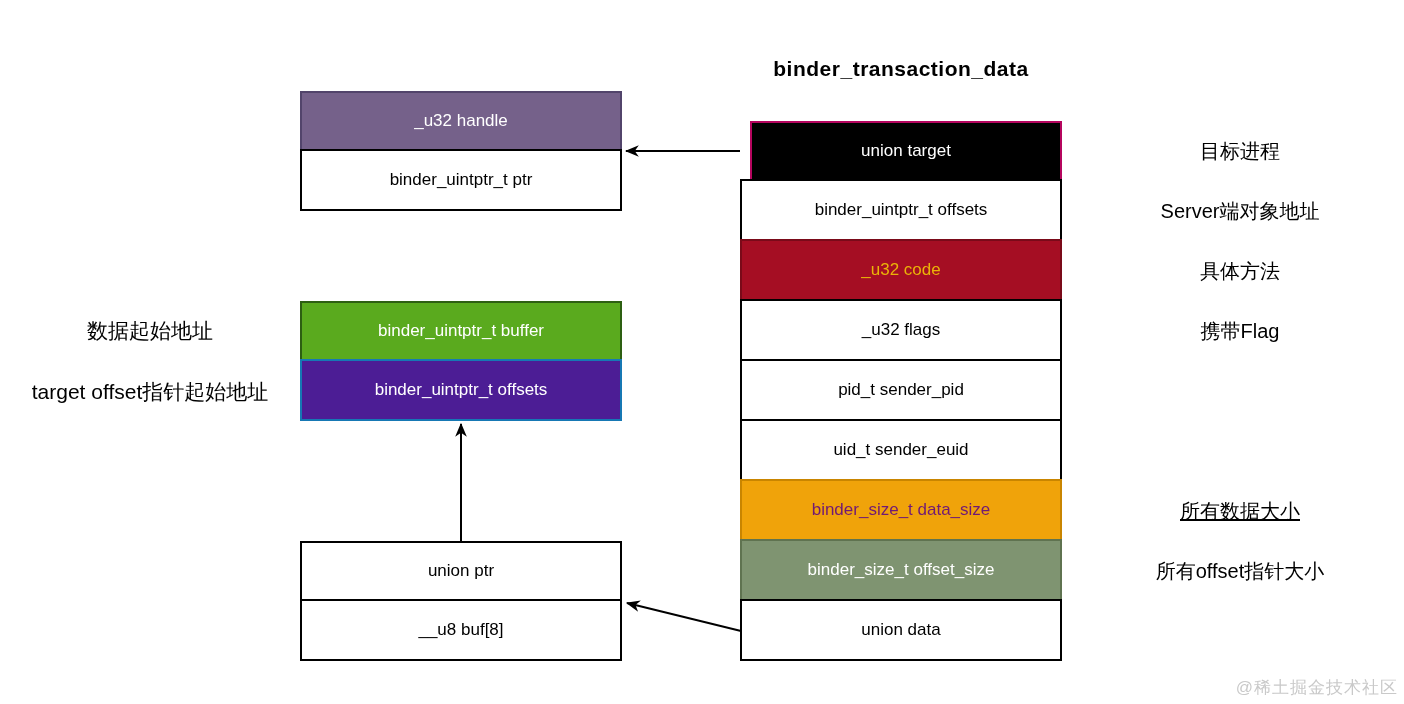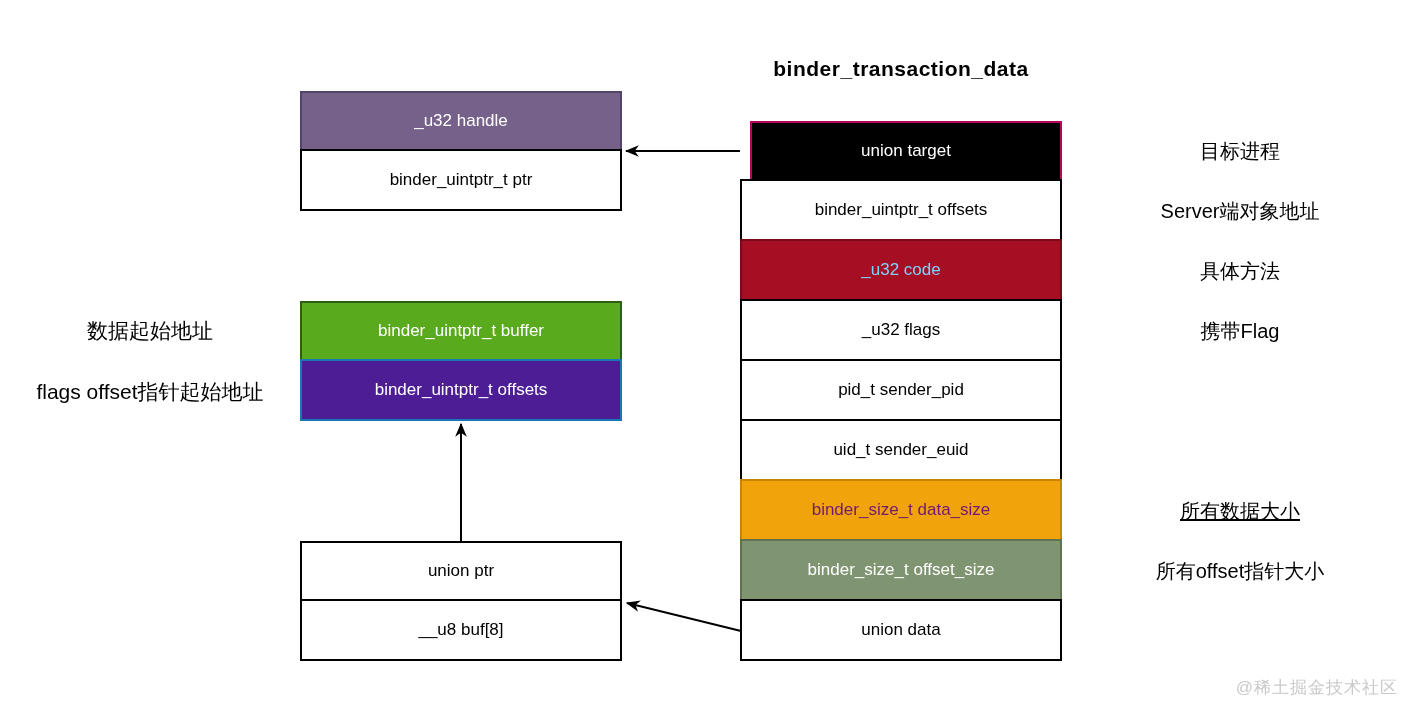--- a/index.html
+++ b/index.html
@@ -40,38 +40,38 @@
   </div>
 
   <div class="box" style="left:300px;top:541px;">
     <div class="row" style="background-color: rgb(255, 255, 255); border-color: rgb(0, 0, 0); color: rgb(0, 0, 0);">union ptr</div>
     <div class="row" style="background-color: rgb(255, 255, 255); border-color: rgb(0, 0, 0); color: rgb(0, 0, 0);">__u8 buf[8]</div>
   </div>
 
   <div class="box" style="left:740px;top:121px;">
     <div class="row" style="background-color: #000000; border-color: rgb(181, 5, 94); color: rgb(255, 255, 255); margin-left: 10px;">union target</div>
     <div class="row" style="background-color: rgb(255, 255, 255); border-color: rgb(0, 0, 0); color: rgb(0, 0, 0);">binder_uintptr_t offsets</div>
-    <div class="row" style="background-color: rgb(165, 14, 35); border-color: rgb(122, 10, 25); color: #7dd3fc;">_u32 code</div>
+    <div class="row" style="background-color: rgb(165, 14, 35); border-color: rgb(122, 10, 25); color: #eab308;">_u32 code</div>
     <div class="row" style="background-color: rgb(255, 255, 255); border-color: rgb(0, 0, 0); color: rgb(0, 0, 0);">_u32 flags</div>
     <div class="row" style="background-color: rgb(255, 255, 255); border-color: rgb(0, 0, 0); color: rgb(0, 0, 0);">pid_t sender_pid</div>
     <div class="row" style="background-color: rgb(255, 255, 255); border-color: rgb(0, 0, 0); color: rgb(0, 0, 0);">uid_t sender_euid</div>
     <div class="row" style="background-color: rgb(240, 163, 10); border-color: rgb(201, 133, 0); color: #701a75;">binder_size_t data_size</div>
     <div class="row" style="background-color: rgb(127, 148, 113); border-color: rgb(95, 115, 80); color: rgb(255, 255, 255);">binder_size_t offset_size</div>
     <div class="row" style="background-color: rgb(255, 255, 255); border-color: rgb(0, 0, 0); color: rgb(0, 0, 0);">union data</div>
   </div>
 
   <div class="annot annot-r" style="top:121px;">目标进程</div>
   <div class="annot annot-r" style="top:181px;">Server端对象地址</div>
   <div class="annot annot-r" style="top:241px;">具体方法</div>
   <div class="annot annot-r" style="top:301px;">携带Flag</div>
   <div class="annot annot-r" style="top:481px;text-decoration:underline;">所有数据大小</div>
   <div class="annot annot-r" style="top:541px;">所有offset指针大小</div>
 
   <div class="annot annot-l" style="top:301px;">数据起始地址</div>
-  <div class="annot annot-l wrap" style="top:361px;">flags offset指针起始地址</div>
+  <div class="annot annot-l wrap" style="top:361px;">target offset指针起始地址</div>
 
   <svg class="arrows" width="1404" height="704" viewBox="0 0 1404 704">
     <defs>
       <marker id="ah" viewBox="0 0 12 10" refX="11" refY="5" markerWidth="14" markerHeight="12" markerUnits="userSpaceOnUse" orient="auto">
         <path d="M0,0 L12,5 L0,10 L3.5,5 Z" fill="#000"></path>
       </marker>
     </defs>
     <line x1="740" y1="151" x2="626" y2="151" stroke="#000" stroke-width="2" marker-end="url(#ah)"></line>
     <line x1="461" y1="541" x2="461" y2="424" stroke="#000" stroke-width="2" marker-end="url(#ah)"></line>
     <line x1="741" y1="631" x2="627" y2="603" stroke="#000" stroke-width="2" marker-end="url(#ah)"></line>

